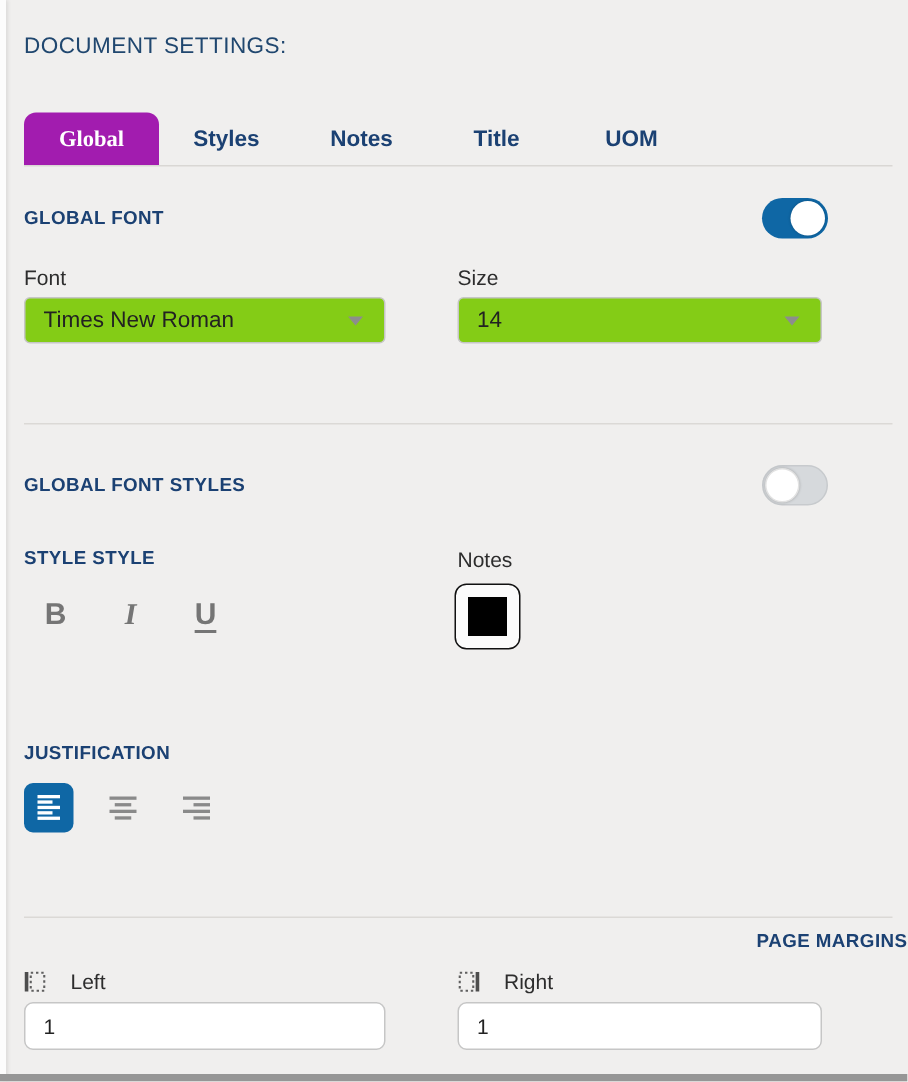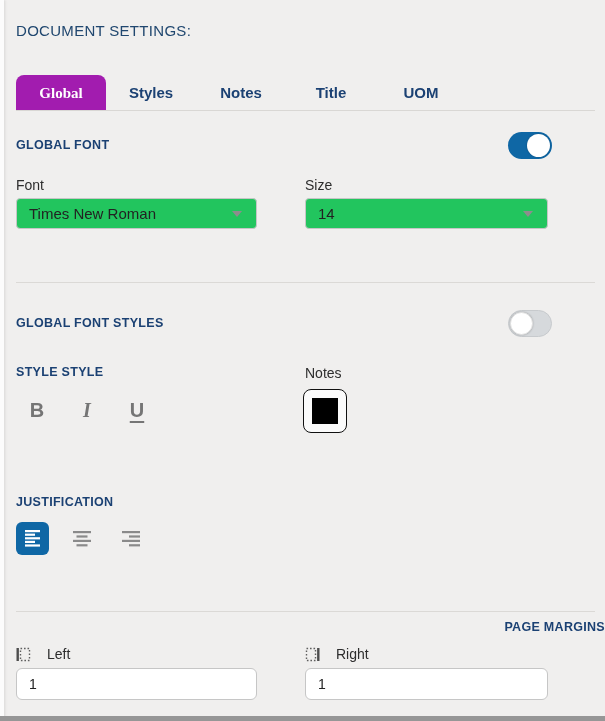--- a/index.html
+++ b/index.html
@@ -58,21 +58,21 @@
     background:#ffffff;
   }
   .toggle.on .knob { right:2px; box-shadow:0 0 2px rgba(0,0,0,0.25); }
   .toggle.off .knob { left:1px; top:1px; box-shadow:0 0 2px rgba(0,0,0,0.25); border:1px solid #e2e2e2; }
 
   
   .grid2 { display:grid; grid-template-columns:241px 243px; column-gap:48px; }
   .fields { margin-top:18px; }
   .field-label { font-size:14px; color:#2d2d2d; }
   .select-box {
-    margin-top:5px; height:31px; background:#22c55e;
+    margin-top:5px; height:31px; background:#84cc16;
     border:1px solid #c6c6c6; border-radius:4px;
     display:flex; align-items:center; justify-content:space-between;
     padding:0 14px 0 12px; cursor:pointer;
   }
   .select-box .sel-text { font-size:15px; color:#222222; }
   .caret {
     width:0; height:0;
     border-left:5px solid transparent; border-right:5px solid transparent;
     border-top:6px solid #8d8d8d;
   }

